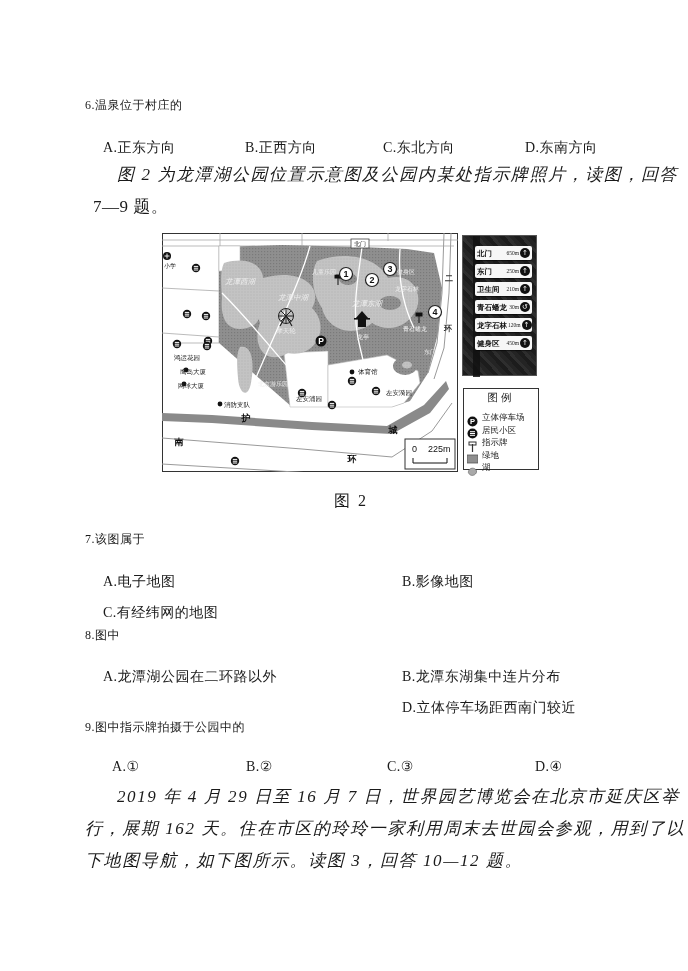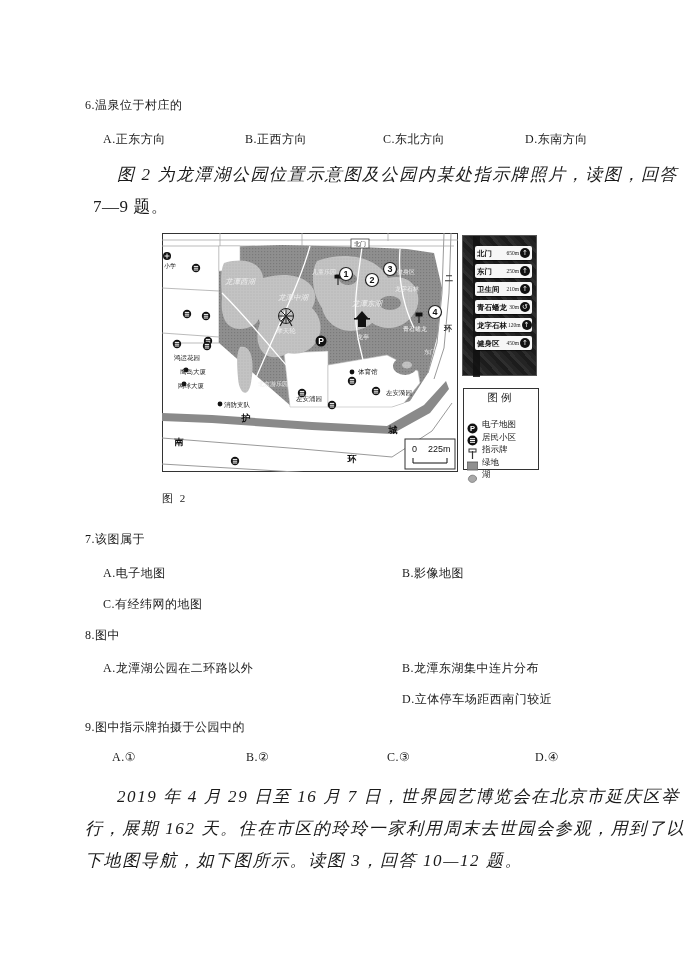--- a/index.html
+++ b/index.html
@@ -2,24 +2,24 @@
 <html><head>
 <meta charset="utf-8">
 <style>
   html,body{margin:0;padding:0;}
   body{
     width:688px;height:971px;background:#ffffff;position:relative;overflow:hidden;
     font-family:"Liberation Serif","DejaVu Serif",serif;color:#1a1a1a;
   }
   .abs{position:absolute;}
   .stem{font-size:12px;letter-spacing:.5px;white-space:nowrap;}
-  .opt{font-size:12px;letter-spacing:.5px;white-space:nowrap;position:absolute;top:0;}
+  .opt{font-size:14px;letter-spacing:.5px;white-space:nowrap;position:absolute;top:8px;}
   .opt-row{position:absolute;height:24px;width:560px;}
   .kai{font-size:17px;font-style:italic;letter-spacing:1.6px;white-space:nowrap;}
-  .caption{font-size:11px;letter-spacing:2px;}
+  .caption{font-size:16px;text-align:center;letter-spacing:2px;}
   
   #fig{left:162px;top:233px;width:378px;height:239px;}
   #mapsvg{position:absolute;left:0;top:0;}
   #photo{
     position:absolute;left:300px;top:2px;width:75px;height:141px;
     background:repeating-linear-gradient(47deg,#1c1c1c 0 4px,#2e2e2e 4px 7px,#242424 7px 11px);
     border:1px solid #555;box-sizing:border-box;padding-top:6px;
   }
   #photo .pole{position:absolute;left:10px;top:0;width:7px;height:141px;background:#101010;opacity:.85;}
   .plate{
@@ -30,21 +30,21 @@
   .plate .nm{font-size:7.5px;font-weight:bold;color:#111;line-height:7px;white-space:nowrap;}
   .plate .ds{font-size:5.5px;color:#222;margin-left:auto;white-space:nowrap;}
   .plate .ar{
     width:10px;height:10px;border-radius:50%;background:#111;color:#fff;flex:0 0 10px;
     font-size:7px;line-height:10px;text-align:center;font-family:"DejaVu Sans",sans-serif;
   }
   #legend{
     position:absolute;left:301px;top:155px;width:76px;height:82px;box-sizing:border-box;
     border:1.5px solid #333;background:#fff;padding:2px 3px;
   }
-  #legend .ttl{font-size:10.5px;text-align:center;letter-spacing:3px;margin-bottom:14px;}
+  #legend .ttl{font-size:10.5px;text-align:center;letter-spacing:3px;margin-bottom:7px;}
   .lrow{display:flex;align-items:center;gap:4px;height:12.5px;}
   .lrow .lic{width:11px;height:11px;flex:0 0 11px;}
   .lrow .llb{font-size:8.5px;white-space:nowrap;}
 </style>
 </head>
 <body>
 
 <div class="abs stem" style="left:85px;top:97px;">6.温泉位于村庄的</div>
 <div class="opt-row" style="left:0;top:131px;">
   <span class="opt" style="left:103px;">A.正东方向</span>
@@ -315,21 +315,21 @@
       </div>
     </div>
 
   <div id="legend">
     <div class="ttl">图例</div>
   <div class="lrow">
         <span class="lic"><svg width="11" height="11">
             <circle cx="5.5" cy="5.5" r="5" fill="#111"></circle>
             <text x="5.5" y="8.4" font-size="7.5" text-anchor="middle" fill="#fff" font-weight="bold" font-family="Liberation Sans, sans-serif">P</text>
           </svg></span>
-        <span class="llb">电子地图</span>
+        <span class="llb">立体停车场</span>
       </div>
       <div class="lrow">
         <span class="lic"><svg width="11" height="11">
             <circle cx="5.5" cy="5.5" r="5" fill="#111"></circle>
             <rect x="3" y="3.2" width="5" height="1" fill="#fff"></rect>
             <rect x="3" y="5" width="5" height="1" fill="#fff"></rect>
             <rect x="3" y="6.8" width="5" height="1" fill="#fff"></rect>
           </svg></span>
         <span class="llb">居民小区</span>
       </div>

